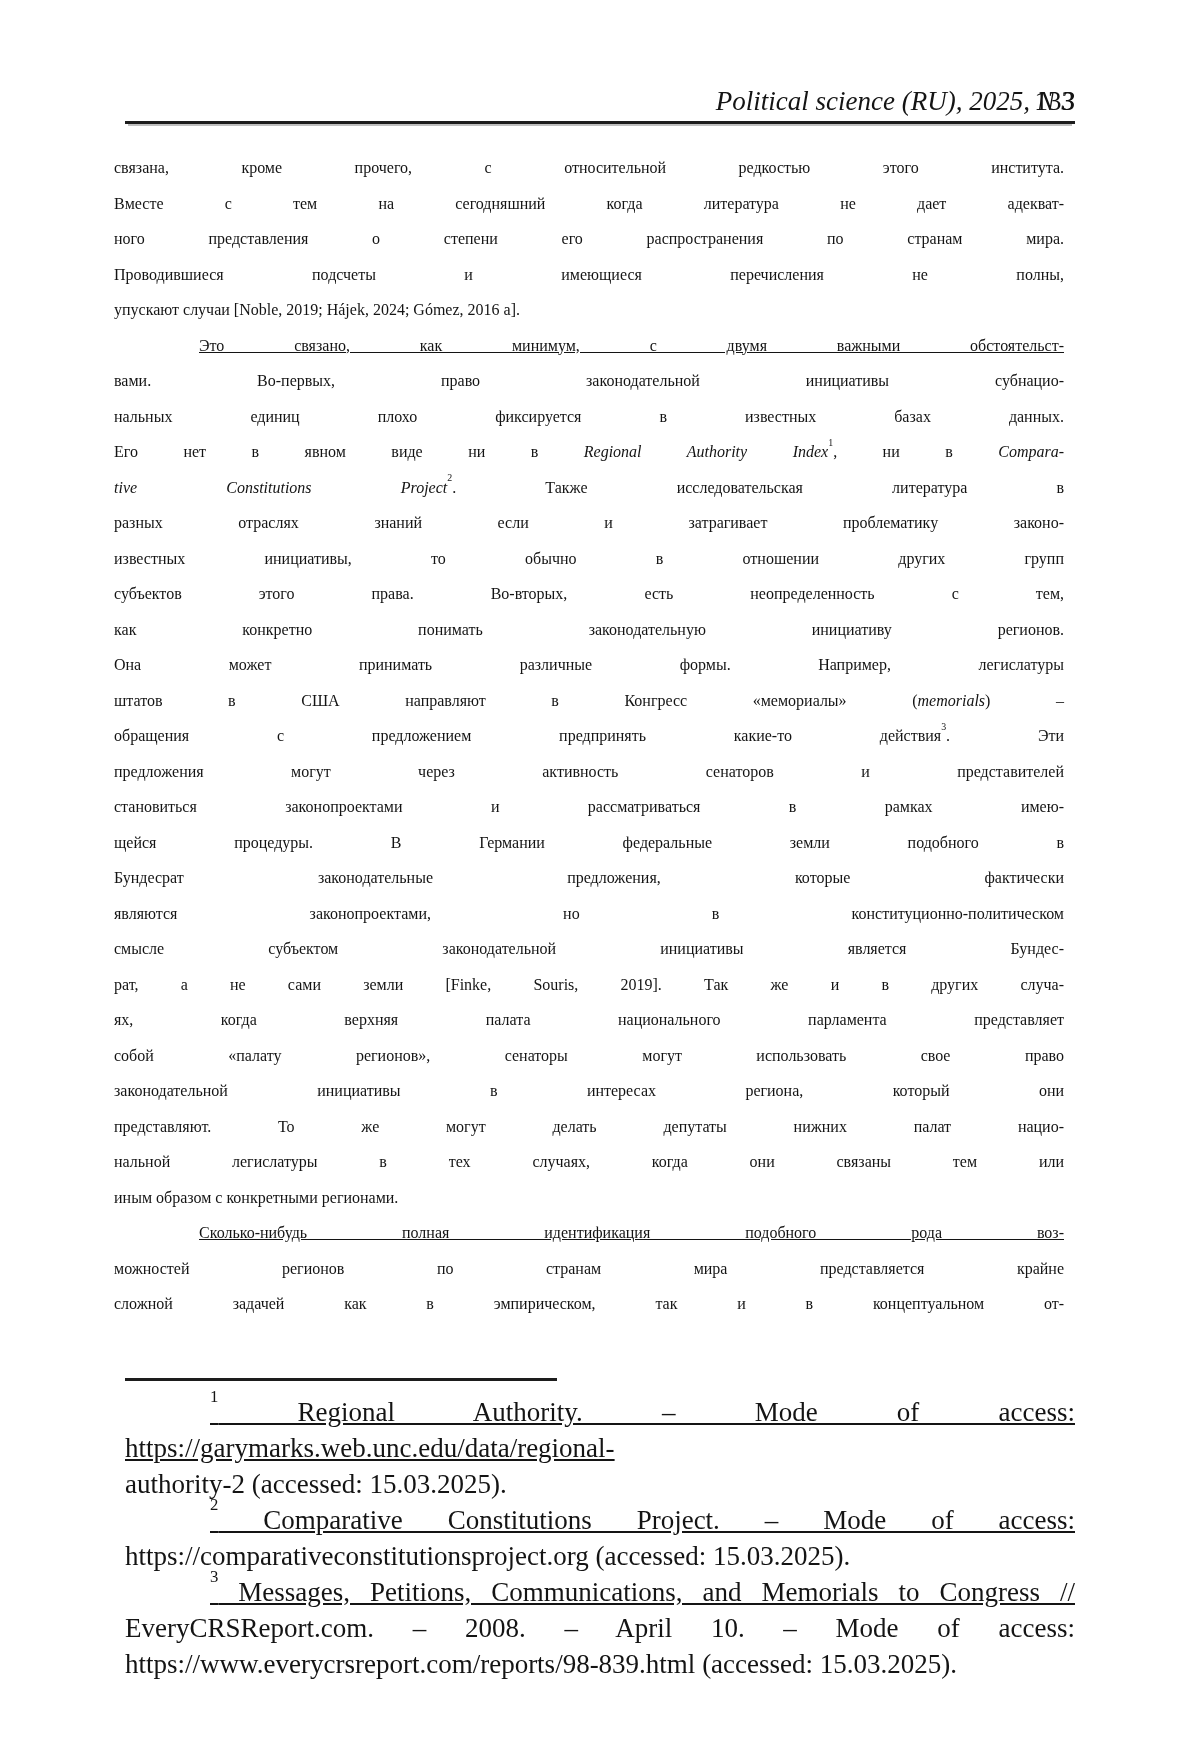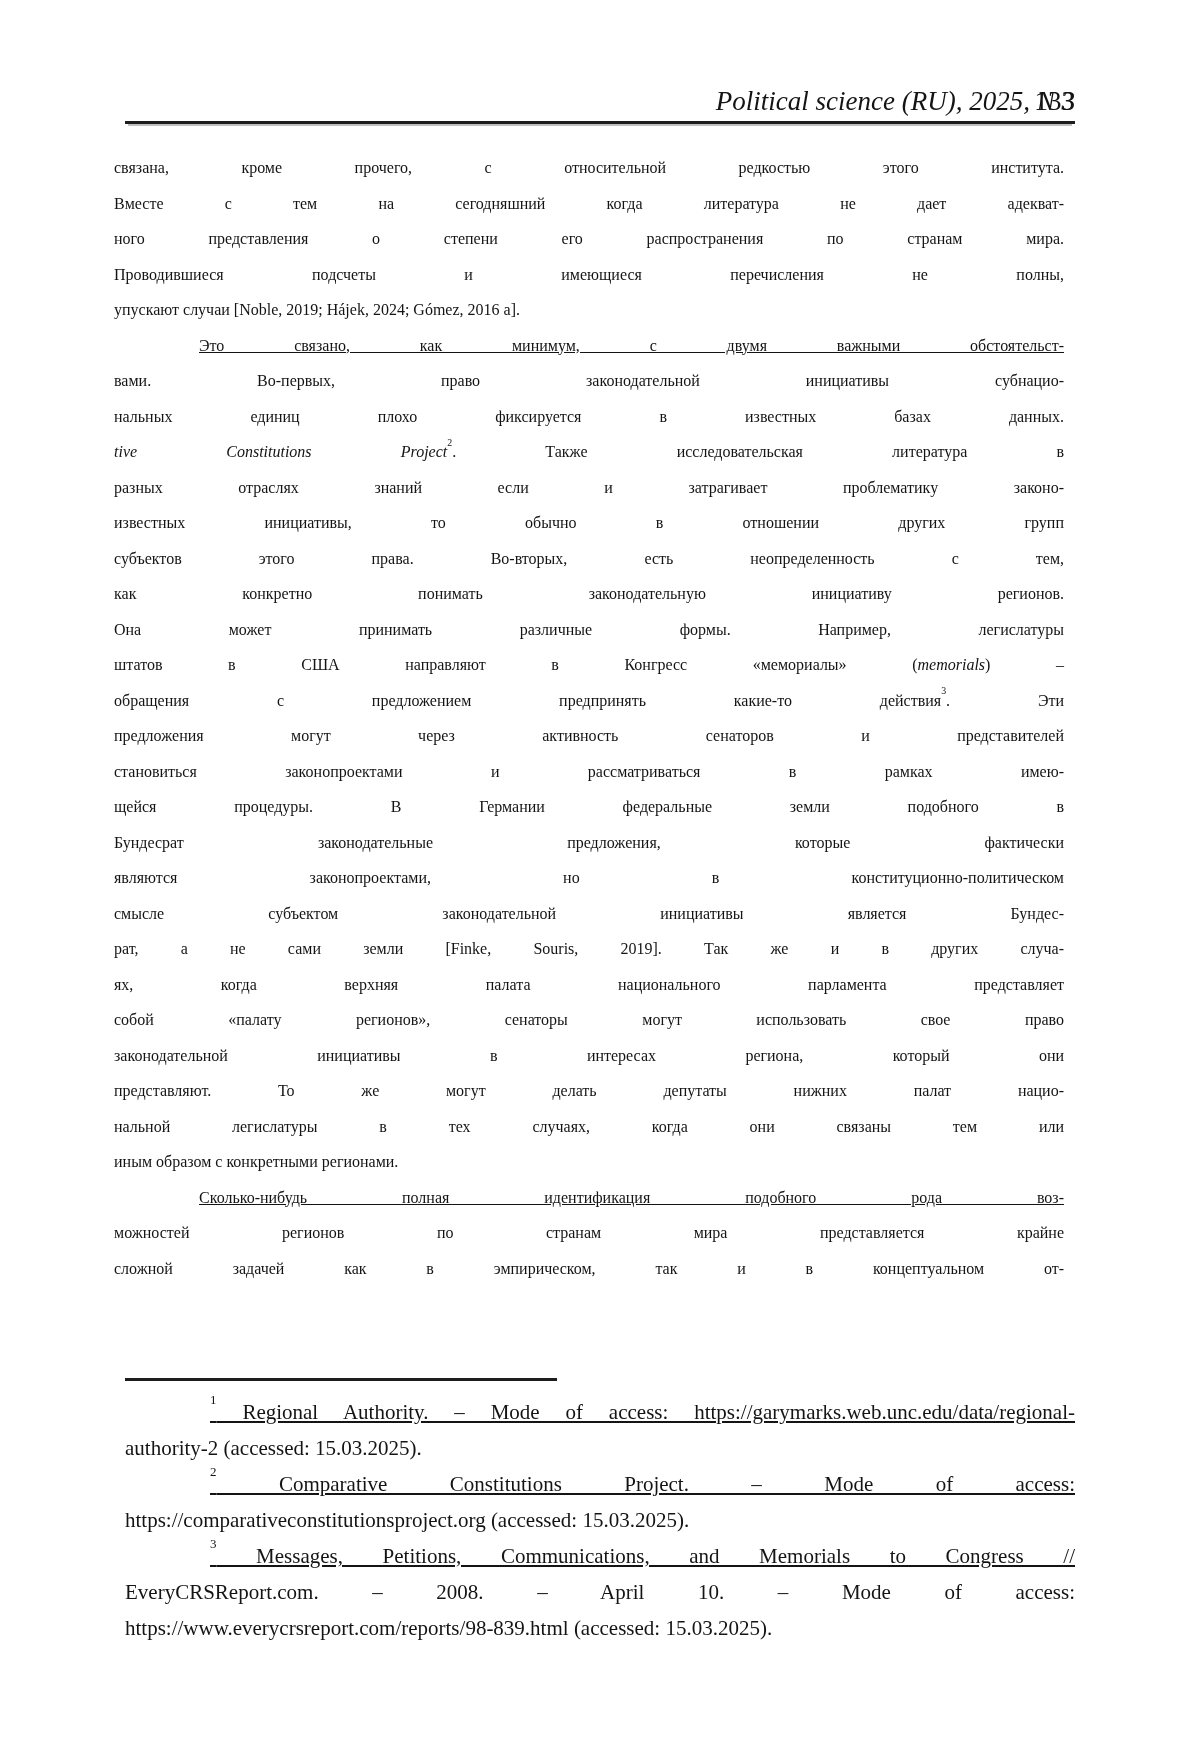--- a/index.html
+++ b/index.html
@@ -28,21 +28,21 @@
     position:absolute; right:0; top:1px;
     font-weight:normal;
     font-size:27px; line-height:33px;
   }
   .body-text {
     position:absolute; left:114px; top:150px; width:950px;
     font-size:16px; line-height:35.5px;
   }
   .footnotes {
     position:absolute; left:125px; top:1394px; width:950px;
-    font-size:21px; line-height:36px;
+    font-size:27px; line-height:36px;
   }
   .fn-rule {
     position:absolute; left:125px; top:1378px;
     width:432px; height:3px; background:#1d1d1d;
   }
   .line { text-align:justify; text-align-last:justify; }
   .line.left { text-align-last:left; }
   .line.ind { text-indent:85px;text-decoration:underline; }
   .it { font-style:italic; }
   sup.fnref {
@@ -65,20 +65,21 @@
         <div class="line"><span>связана, кроме прочего, с относительной редкостью этого института.</span></div>
         <div class="line"><span>Вместе с тем на сегодняшний когда литература не дает адекват-</span></div>
         <div class="line"><span>ного представления о степени его распространения по странам мира.</span></div>
         <div class="line"><span>Проводившиеся подсчеты и имеющиеся перечисления не полны,</span></div>
         <div class="line left"><span>упускают случаи [Noble, 2019; Hájek, 2024; Gómez, 2016 a].</span></div>
       </div>
       <div>
         <div class="line ind"><span>Это связано, как минимум, с двумя важными обстоятельст-</span></div>
         <div class="line"><span>вами. Во-первых, право законодательной инициативы субнацио-</span></div>
         <div class="line"><span>нальных единиц плохо фиксируется в известных базах данных.</span></div>
+        <div class="line"><span>Его нет в явном виде ни в </span><span class="it">Regional Authority Index</span><sup class="fnref">1</sup><span>, ни в </span><span class="it">Compara-</span></div>
         <div class="line"><span class="it">tive Constitutions Project</span><sup class="fnref">2</sup><span>. Также исследовательская литература в</span></div>
         <div class="line"><span>разных отраслях знаний если и затрагивает проблематику законо-</span></div>
         <div class="line"><span>известных инициативы, то обычно в отношении других групп</span></div>
         <div class="line"><span>субъектов этого права. Во-вторых, есть неопределенность с тем,</span></div>
         <div class="line"><span>как конкретно понимать законодательную инициативу регионов.</span></div>
         <div class="line"><span>Она может принимать различные формы. Например, легислатуры</span></div>
         <div class="line"><span>штатов в США направляют в Конгресс «мемориалы» (</span><span class="it">memorials</span><span>) –</span></div>
         <div class="line"><span>обращения с предложением предпринять какие-то действия</span><sup class="fnref">3</sup><span>. Эти</span></div>
         <div class="line"><span>предложения могут через активность сенаторов и представителей</span></div>
         <div class="line"><span>становиться законопроектами и рассматриваться в рамках имею-</span></div>

